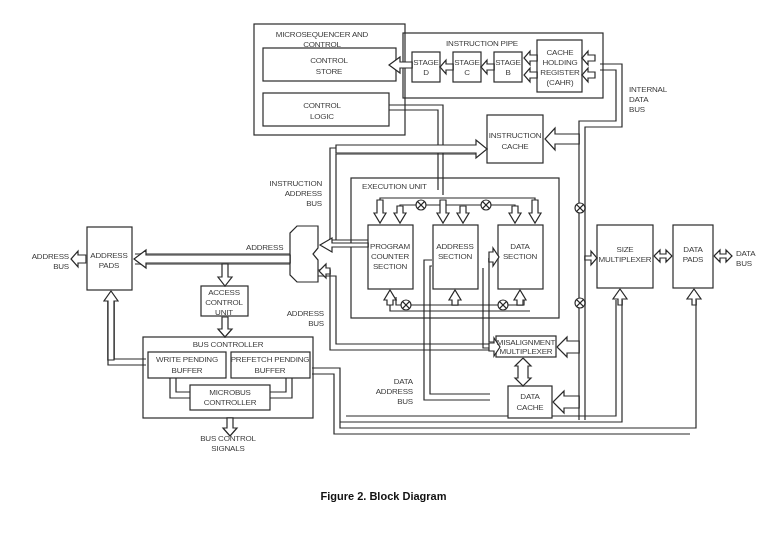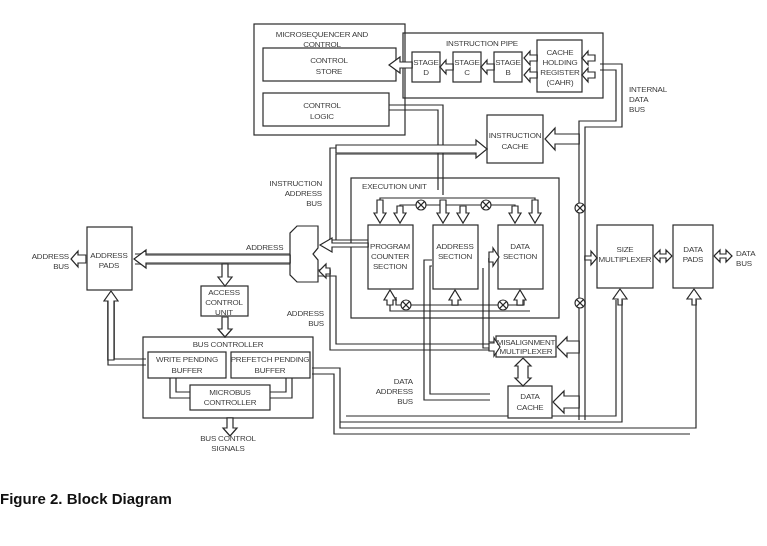--- a/index.html
+++ b/index.html
@@ -5,21 +5,21 @@
   html, body { margin: 0; padding: 0; background: #ffffff; }
   body { width: 767px; height: 546px; position: relative; overflow: hidden; font-family: "Liberation Sans", sans-serif; }
   svg { position: absolute; left: 0; top: 0; }
   .box { fill: #ffffff; stroke: #2a2a2a; stroke-width: 1.2; }
   .grp { fill: none; stroke: #2a2a2a; stroke-width: 1.2; }
   .wire { fill: none; stroke: #2a2a2a; stroke-width: 1.2; }
   .arrow { fill: #ffffff; stroke: #2a2a2a; stroke-width: 1.2; stroke-linejoin: miter; }
   .xor circle { fill: #ffffff; stroke: #2a2a2a; stroke-width: 1.2; }
   .xor line { stroke: #2a2a2a; stroke-width: 1.1; }
   .lbl { font-family: "Liberation Sans", sans-serif; font-size: 8px; fill: #3a3a3a; letter-spacing: -0.2px; }
-  .cap { position: absolute; left: 0; width: 767px; top: 490px; text-align: left; font-family: "Liberation Sans", sans-serif; font-size: 15px; font-weight: bold; color: #111; }
+  .cap { position: absolute; left: 0; width: 767px; top: 490px; text-align: center; font-family: "Liberation Sans", sans-serif; font-size: 11px; font-weight: bold; color: #111; }
 </style>
 </head>
 <body>
 
 <svg width="767" height="546" viewBox="0 0 767 546">
 
   <rect class="grp" x="254" y="24" width="151" height="111"></rect>
   <rect class="grp" x="403" y="33" width="200" height="65"></rect>
   <rect class="grp" x="351" y="178" width="208" height="140"></rect>
   <rect class="grp" x="143" y="337" width="170" height="81"></rect>

